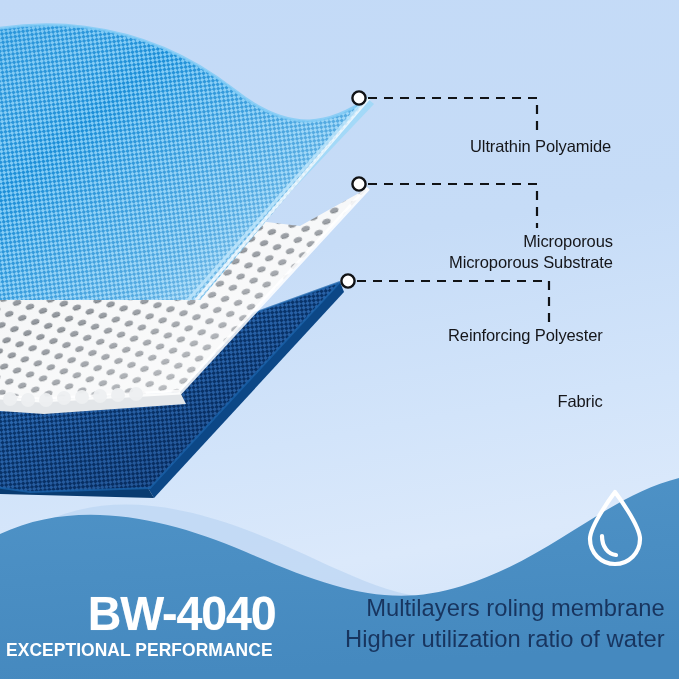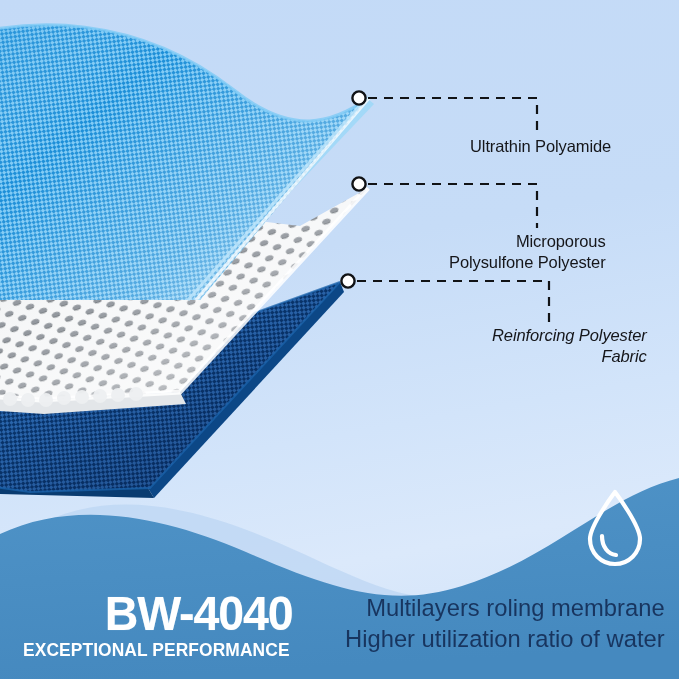--- a/index.html
+++ b/index.html
@@ -14,21 +14,21 @@
   }
 
   
   #artwork{position:absolute;left:0;top:0;width:679px;height:679px;}
 
   
   #wave-band{position:absolute;left:0;top:400px;width:679px;height:279px;}
 
   
   .banner-left{
-    position:absolute;left:23px;top:588px;
+    position:absolute;left:6px;top:588px;
     color:#ffffff;
   }
   .model-name{
     font-size:49px;line-height:50px;
     font-weight:bold;
     letter-spacing:-1.2px;
     font-family:"Liberation Sans","DejaVu Sans",sans-serif;
     transform:scaleX(0.95);transform-origin:left center;
     white-space:nowrap;
     text-shadow:0 0 1px rgba(255,255,255,.45);
@@ -57,21 +57,21 @@
     color:#15161a;
     font-size:16.5px;
     line-height:20.5px;
     letter-spacing:-0.1px;
     white-space:nowrap;
   }
   .callout-label div{white-space:nowrap;}
 
   #lbl-1{left:470px;top:136px;}
   #lbl-2{left:449px;top:231px;}
-  #lbl-3{left:492px;top:325px;font-style:italic;}
+  #lbl-3{left:448px;top:325px;}
 
   .drop-wrap{position:absolute;left:583px;top:487px;width:64px;height:80px;}
 </style>
 </head>
 <body>
 
 <div id="stage">
 
   <svg id="artwork" viewBox="0 0 679 679">
     <defs>
@@ -208,26 +208,26 @@
       <circle cx="348" cy="281" r="6.6"></circle>
     </g>
   </svg>
 
   <div class="callout-label" id="lbl-1">
     <div>Ultrathin Polyamide</div>
   </div>
 
   <div class="callout-label" id="lbl-2">
     <div>Microporous</div>
-    <div>Polysulfone Polyester</div>
+    <div>Microporous Substrate</div>
   </div>
 
   <div class="callout-label" id="lbl-3">
     <div>Reinforcing Polyester</div>
-    <div style="padding-left:6px;">Fabric</div>
+    <div style="padding-left:6px;margin-top:45px;">Fabric</div>
   </div>
 
   <div class="banner-left">
     <div class="model-name">BW-4040</div>
     <div class="model-sub">EXCEPTIONAL PERFORMANCE</div>
   </div>
 
   <div class="banner-right">
     <div>Multilayers roling membrane</div>
     <div>Higher utilization ratio of water</div>

